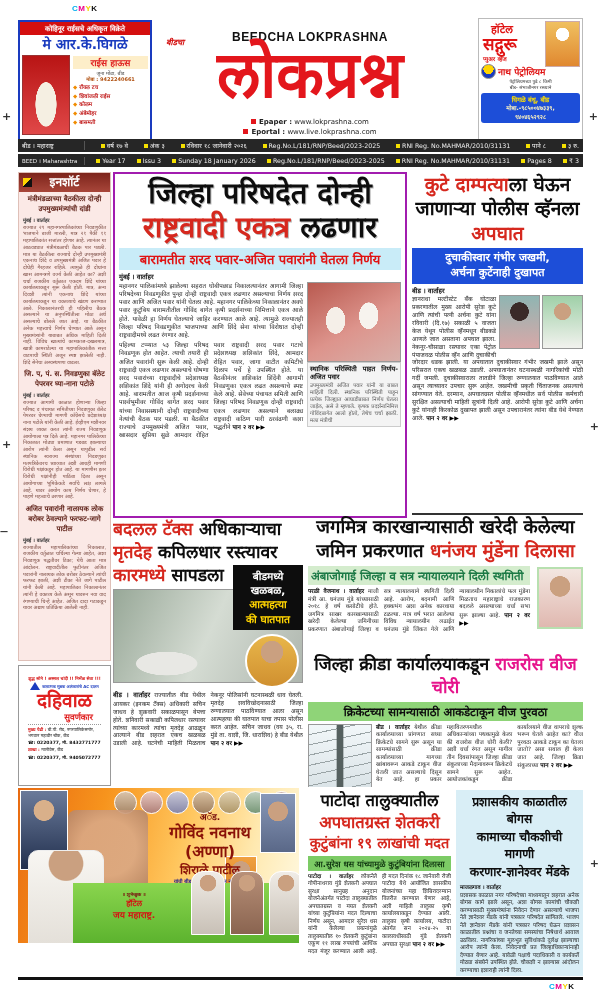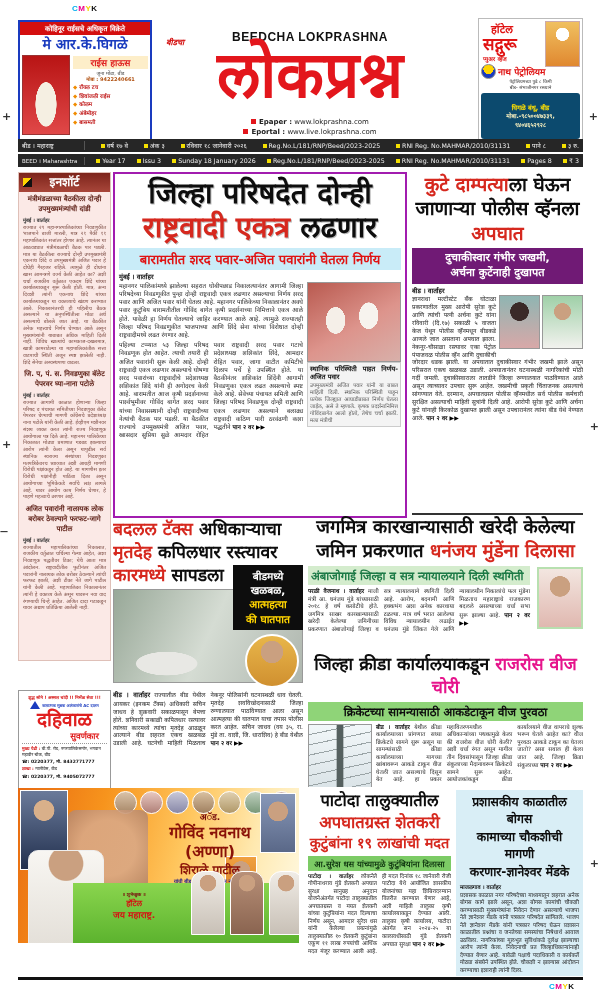--- a/index.html
+++ b/index.html
@@ -25,21 +25,21 @@
   #hotelad{left:478px;top:18px;width:105px;height:122px;border:1px solid #bbb;background:#fff;padding:2px;box-sizing:border-box;}
   .saint{position:absolute;right:2px;top:2px;width:33px;height:44px;border:1px solid #caa;
          background:radial-gradient(circle at 50% 28%,#fff 18%,transparent 19%),linear-gradient(#f0c060,#e08830);}
   .hot1{color:#e01313;font-size:11px;font-weight:bold;margin-left:10px;}
   .hot2{color:#e01313;font-size:17px;font-weight:bold;margin-left:2px;line-height:1;}
   .hot3{color:#e01313;font-size:6px;font-weight:bold;margin:2px 0 1px 2px;}
   .bprow{display:flex;align-items:center;gap:2px;}
   .bplogo{width:13px;height:13px;border-radius:50%;background:radial-gradient(circle at 50% 30%,#ffd400 45%,#1a3bbf 46%);border:1px solid #888;flex:none;}
   .bpname{color:#e01313;font-size:9px;font-weight:bold;}
   .addr{font-size:4.6px;color:#333;text-align:center;line-height:1.35;}
-  .bluebox{background:#0c4a6e;border-radius:3px;margin-top:2px;padding:10px 1px;text-align:center;}
+  .bluebox{background:#1d4ed8;border-radius:3px;margin-top:2px;padding:2px 1px;text-align:center;}
   .bluebox .l1{color:#ffe000;font-size:6.5px;font-weight:bold;}
   .bluebox .l2{color:#fdf3c0;font-size:6px;font-weight:bold;line-height:1.4;}
   #mh-pre{left:166px;top:36px;color:#d40f0f;font-size:8px;font-weight:bold;font-style:italic;}
   #mh-eng{left:150px;top:30px;width:320px;text-align:center;font-size:12px;font-weight:bold;color:#111;letter-spacing:.5px;font-family:"Liberation Sans",sans-serif;}
   #mh-title{left:146px;top:44px;width:328px;text-align:center;font-size:62px;font-weight:bold;color:#e3161c;line-height:1;transform:scaleY(1.04);}
   .eline{left:150px;width:320px;text-align:center;font-size:7px;color:#222;}
   .sq{display:inline-block;width:5px;height:5px;background:#e3161c;margin-right:3px;}
   
   #infobar{left:18px;top:139px;width:565px;}
   .irow{display:flex;align-items:center;background:#262626;color:#f2f2f2;height:13px;margin-bottom:2px;font-size:6.3px;padding:0 4px;justify-content:space-between;}
@@ -48,21 +48,21 @@
   .ybu{display:inline-block;width:4px;height:4px;background:#f5e000;margin-right:2px;flex:none;}
   
   #inshort{left:18px;top:172px;width:93px;height:489px;background:#fbe9e6;border:1px solid #dfc0b8;box-sizing:border-box;overflow:hidden;}
   .inshead{height:19px;background:linear-gradient(#7d241b,#a8463a);color:#fff;font-size:12px;font-weight:bold;text-align:center;line-height:19px;position:relative;}
   .insicon{position:absolute;left:4px;top:5px;width:9px;height:9px;background:linear-gradient(135deg,#ffd400 50%,#111 50%);}
   .insitem{padding:3px 4px 2px 4px;}
   .insh{color:#5d1f16;font-size:7px;font-weight:bold;text-align:center;line-height:1.4;}
   .insd{font-size:5px;font-weight:bold;color:#333;margin:2px 0 1px 0;}
   .insb{font-size:5px;color:#7a4a42;line-height:1.35;text-align:justify;}
   
-  #dahiwal{left:18px;top:690px;width:93px;height:121px;background:#fff;border:1px solid #999;box-sizing:border-box;padding:3px;overflow:hidden;}
+  #dahiwal{left:18px;top:665px;width:93px;height:121px;background:#fff;border:1px solid #999;box-sizing:border-box;padding:9px;overflow:hidden;}
   .dah-tag{font-size:4.4px;color:#d40f0f;text-align:center;font-weight:bold;}
   .dah-logo{display:flex;align-items:center;gap:2px;justify-content:center;margin-top:1px;}
   .tri{width:0;height:0;border-left:5px solid transparent;border-right:5px solid transparent;border-bottom:8px solid #1a3bbf;}
   .dah-sub{font-size:4px;color:#1a3bbf;font-weight:bold;}
   .dah-nm{color:#e02020;font-size:19px;font-weight:bold;text-align:center;line-height:1.1;}
   .dah-nm2{color:#e02020;font-size:8.5px;font-weight:bold;text-align:right;padding-right:8px;border-bottom:1px dotted #999;padding-bottom:2px;}
   .dah-l{font-size:4.3px;color:#222;line-height:1.45;margin-top:2px;}
   .dah-l .lab{color:#d40f0f;font-weight:bold;}
   .dah-ph{font-size:4.5px;font-weight:bold;color:#111;}
   
@@ -73,21 +73,21 @@
   .body{font-size:6.2px;line-height:1.32;color:#222;}
   .jump{font-weight:bold;font-size:6px;color:#000;}
   .leadfig{float:right;width:94px;margin:0 0 2px 4px;}
   .leadimg{width:94px;height:80px;background:radial-gradient(ellipse 16px 22px at 30% 48%,#f5efe8 60%,transparent 61%),radial-gradient(ellipse 16px 22px at 66% 42%,#f7f3ee 60%,transparent 61%),linear-gradient(150deg,#b95a50,#dd948c 55%,#d8b0aa);border:1px solid #999;box-sizing:border-box;}
   .leadcap{background:#f4f4f4;border:1px solid #ccc;padding:2px;}
   .capT{font-size:6.6px;font-weight:bold;line-height:1.25;color:#111;}
   .capB{font-size:5.4px;color:#555;line-height:1.3;text-align:justify;margin-top:1px;}
   .cols2{column-count:2;column-gap:5px;margin-top:2px;}
   #kute{left:412px;top:172px;width:171px;height:343px;border-bottom:2px solid #333;box-sizing:border-box;overflow:hidden;}
   .kute-h{font-size:19px;font-weight:bold;text-align:center;line-height:1.28;}
-  .kbar{background:#701a75;color:#fff;font-size:11px;font-weight:bold;text-align:center;line-height:1.35;padding:3px 0;margin-top:3px;}
+  .kbar{background:#1d4ed8;color:#fff;font-size:11px;font-weight:bold;text-align:center;line-height:1.35;padding:3px 0;margin-top:3px;}
   .kfig{float:right;width:84px;margin:0 0 2px 3px;display:flex;gap:2px;}
   .kp1{width:41px;height:52px;background:radial-gradient(circle at 50% 30%,#3a2a28 22%,transparent 23%),linear-gradient(#8fb5b2,#d8a8a8);border:1px solid #999;}
   .kp2{width:41px;height:52px;background:radial-gradient(circle at 50% 30%,#caa080 20%,transparent 21%),linear-gradient(#9fd0a8,#f2f2ee);border:1px solid #999;}
   #income{left:113px;top:518px;width:190px;height:257px;overflow:hidden;position:absolute;}
   .inc-h{font-size:17.5px;font-weight:bold;line-height:1.3;}
   .incbox{position:absolute;right:0;top:47px;width:64px;background:#0d0d0d;color:#fff;font-size:10.5px;font-weight:bold;line-height:1.35;padding:4px 3px;text-align:center;z-index:3;}
   .yellow{color:#ffd400;}
   .incimg{width:190px;height:94px;margin-top:3px;position:relative;background:radial-gradient(ellipse 52px 20px at 28% 80%,#e8e8e4 58%,transparent 60%),linear-gradient(115deg,#98a898,#d5dcd3 50%,#aeb6ae);border:1px solid #999;box-sizing:border-box;}
   .inccir{position:absolute;right:3px;bottom:-6px;width:50px;height:50px;border-radius:50%;border:2px solid #fff;background:radial-gradient(circle at 50% 32%,#caa080 26%,transparent 27%),linear-gradient(#e8b64a,#d09030);z-index:4;}
   #jag{left:308px;top:515px;width:275px;height:136px;overflow:hidden;position:absolute;}

